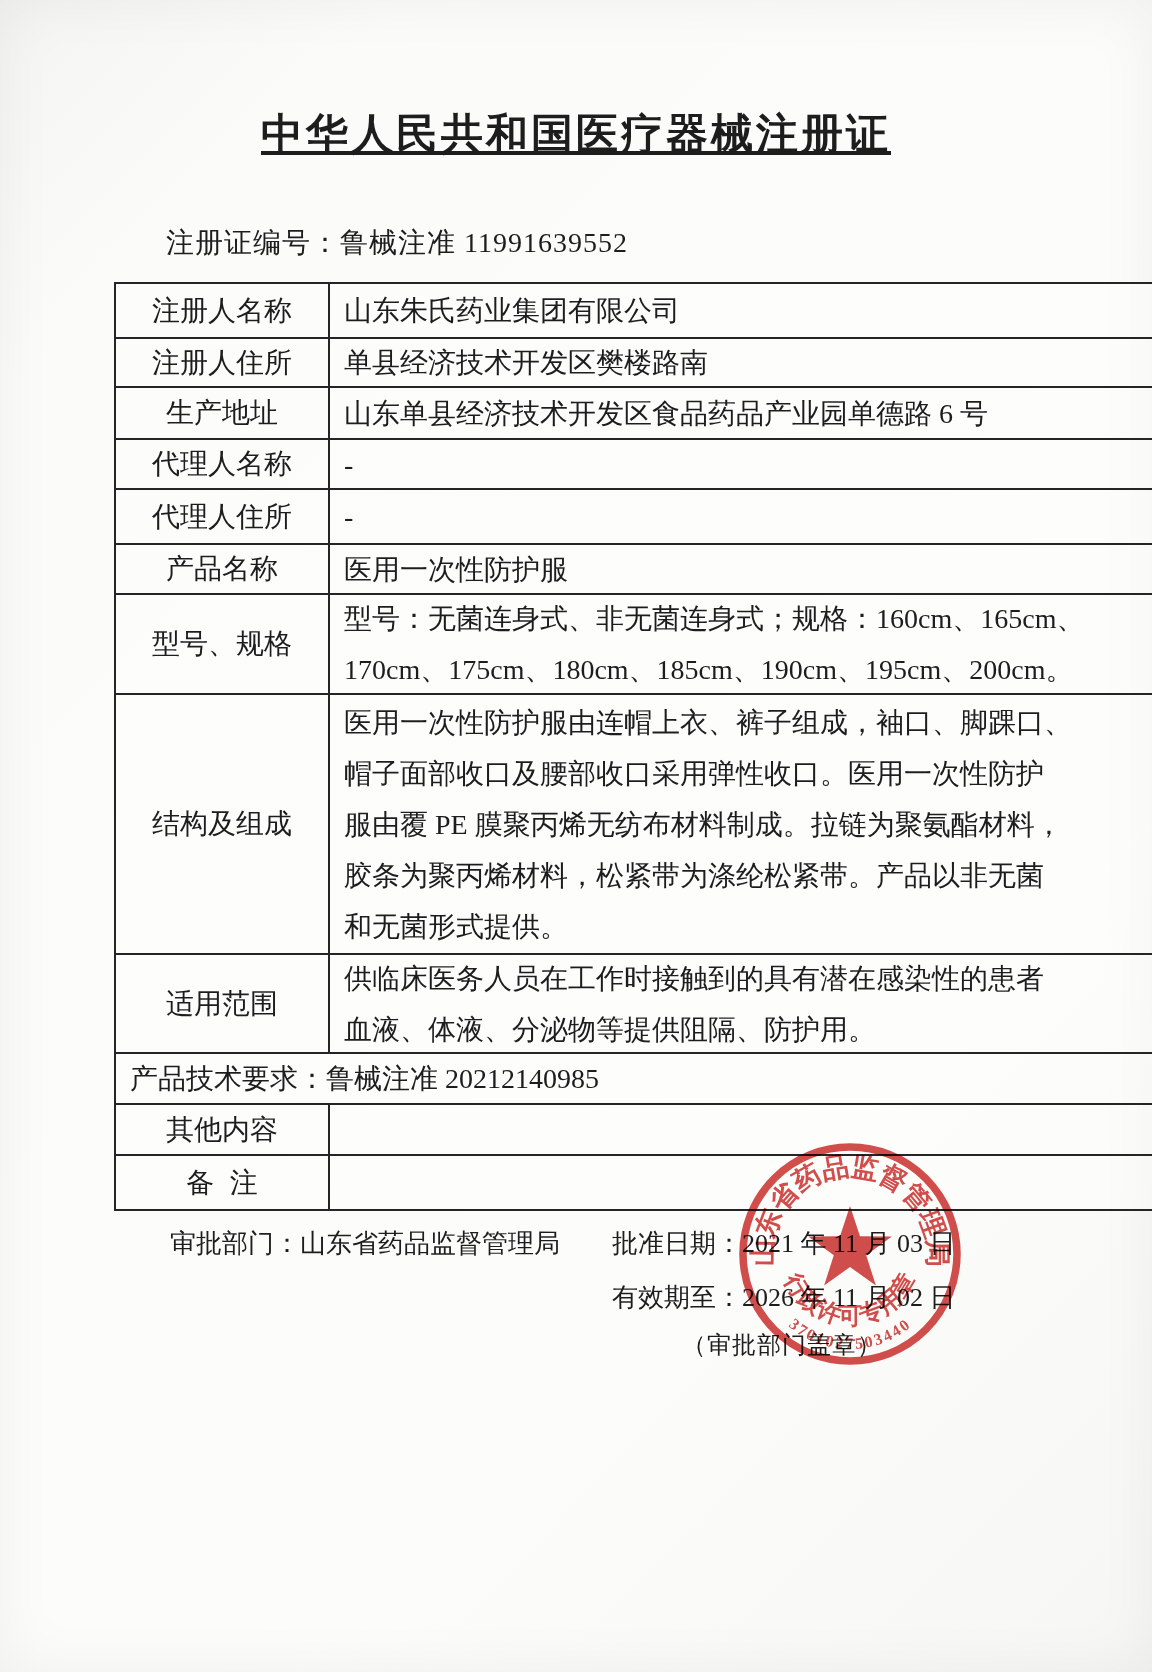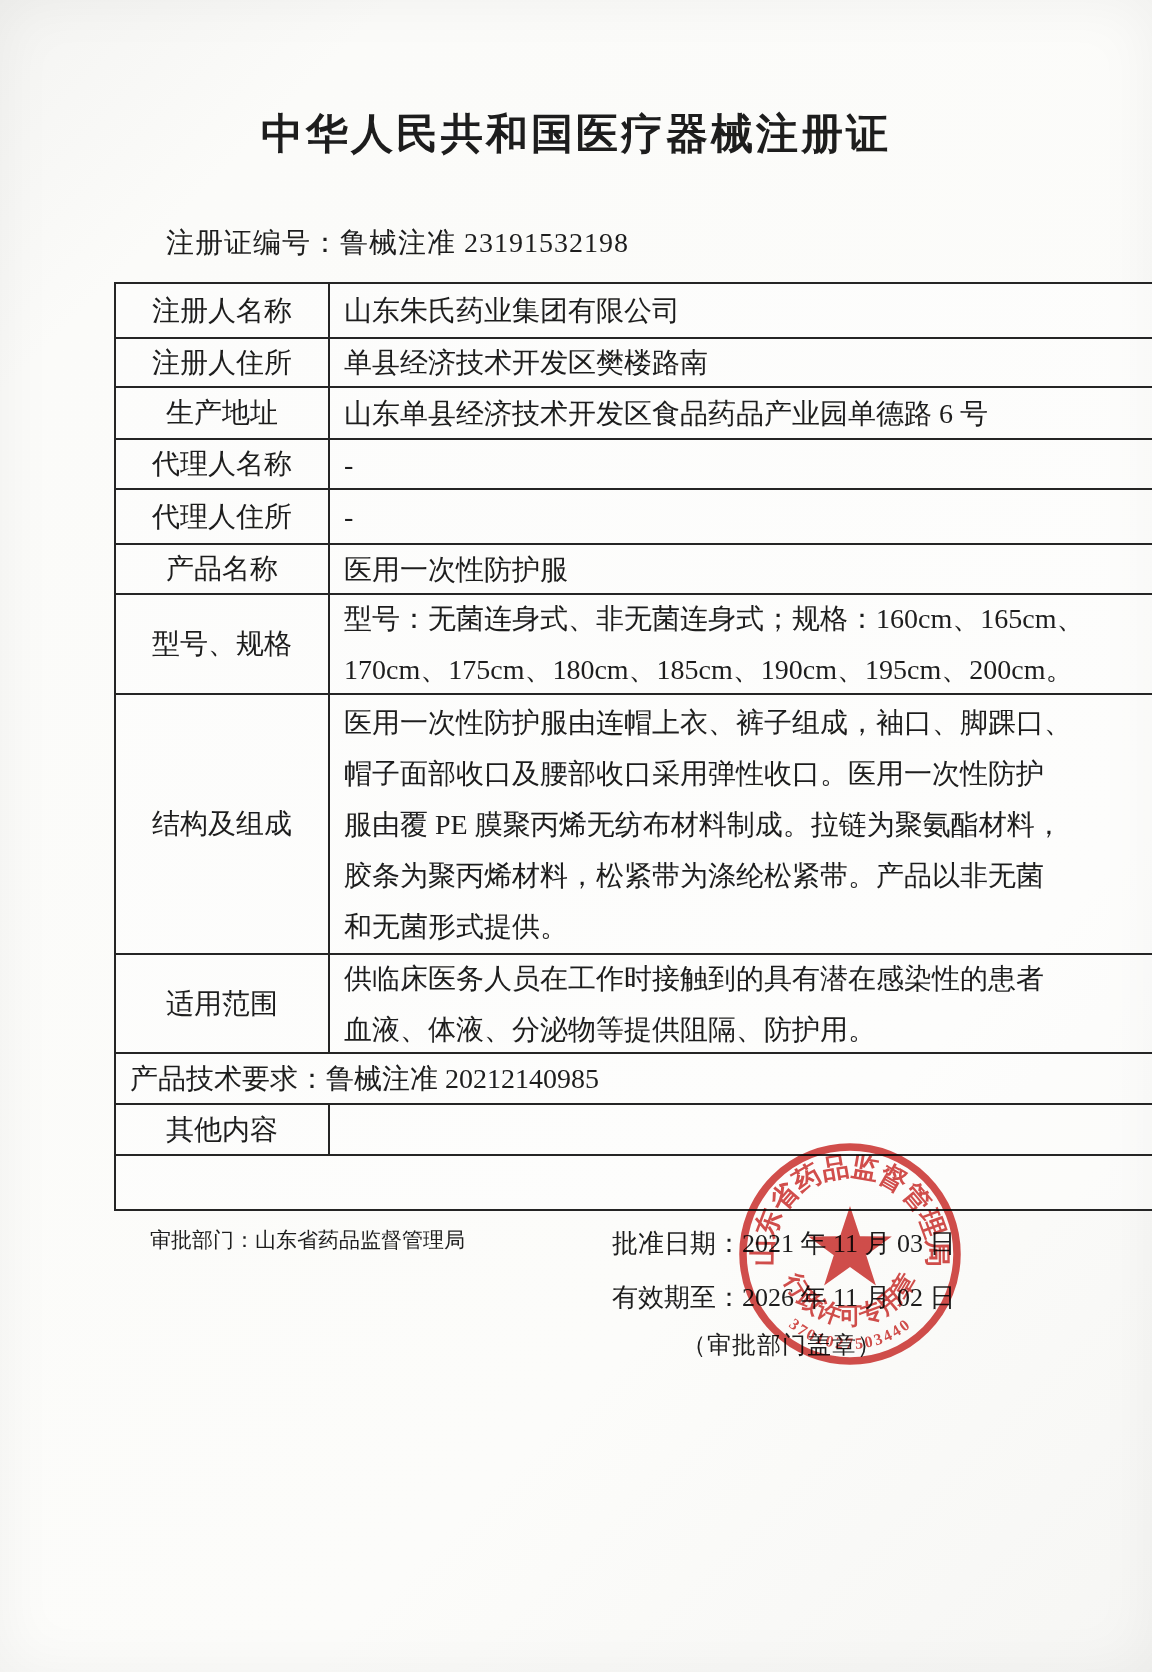--- a/index.html
+++ b/index.html
@@ -8,21 +8,21 @@
     width:1152px;height:1672px;
     margin:0 auto;
     background:linear-gradient(135deg,#f4f4f2 0%,#fbfbf9 14%,#fcfcfa 70%,#f6f6f4 100%);
     font-family:"Liberation Serif","DejaVu Serif",serif;
     color:#1d1d1d;
     overflow:hidden;
     box-shadow:inset 0 0 60px rgba(0,0,0,0.05);
   }
   .page-title{
     position:absolute;top:106px;left:0;width:100%;
-    text-align:center;font-size:42px;font-weight:700;letter-spacing:3px;margin:0;
+    text-align:center;font-size:42px;font-weight:700;letter-spacing:3px;margin:0;text-decoration:underline;
   }
   .cert-no{
     position:absolute;left:166px;top:224px;font-size:28px;letter-spacing:1px;
   }
   .reg-table{
     position:absolute;left:114px;top:282px;width:1091px;
     border:2px solid #252525;box-sizing:border-box;background:rgba(255,255,255,0.35);
   }
   .t-row{display:flex;border-top:2px solid #252525;box-sizing:border-box;}
   .t-row:first-child{border-top:none;}
@@ -43,39 +43,39 @@
   .t-row:nth-child(5){height:55px}
   .t-row:nth-child(6){height:50px}
   .t-row:nth-child(7){height:100px}
   .t-row:nth-child(8){height:260px}
   .t-row:nth-child(9){height:99px}
   .t-row:nth-child(10){height:51px}
   .t-row:nth-child(11){height:51px}
   .t-row:nth-child(12){height:55px}
   .t-row:nth-child(10) .t-label span,
   .t-row:nth-child(12) .t-label span{letter-spacing:.55em;padding-left:.55em;}
-  .footer-left{position:absolute;left:150px;top:1226px;font-size:21px;}
+  .footer-left{position:absolute;left:170px;top:1226px;font-size:26px;}
   .footer-right{position:absolute;left:612px;top:1226px;font-size:26px;}
   .footer-right .fr-line{white-space:nowrap;}
   .footer-right .fr-line.second{margin-top:19px;}
   .seal-note{margin-top:14px;margin-left:70px;font-size:24px;letter-spacing:1px;}
   .seal{
     position:absolute;left:716px;top:1120px;width:268px;height:268px;
     mix-blend-mode:multiply;opacity:.9;pointer-events:none;
   }
   .seal text{font-family:"Liberation Serif","DejaVu Serif",serif;}
 </style>
 </head>
 <body>
 
 <div class="page">
 
   <h1 class="page-title">中华人民共和国医疗器械注册证</h1>
 
-  <div class="cert-no"><span>注册证编号：</span><span>鲁械注准 23191532198</span></div>
+  <div class="cert-no"><span>注册证编号：</span><span>鲁械注准 11991639552</span></div>
 
   <div class="reg-table">
     <div class="t-row">
       <div class="t-label">
           <span>注册人名称</span>
         </div>
       <div class="t-value">山东朱氏药业集团有限公司</div>
     </div>
     <div class="t-row">
       <div class="t-label">
@@ -134,20 +134,23 @@
     <div class="t-row">
       <div class="t-value">产品技术要求：鲁械注准 20212140985</div>
     </div>
     <div class="t-row">
       <div class="t-label">
           <span>其他内容</span>
         </div>
       <div class="t-value"></div>
     </div>
     <div class="t-row">
+      <div class="t-label">
+          <span>备注</span>
+        </div>
       <div class="t-value"></div>
     </div>
   </div>
 
   <div class="footer-left"><span>审批部门：</span><span>山东省药品监督管理局</span></div>
 
   <div class="footer-right">
     <div class="fr-line"><span>批准日期：</span><span>2021 年 11 月 03 日</span></div>
     <div class="fr-line second"><span>有效期至：</span><span>2026 年 11 月 02 日</span></div>
     <div class="seal-note">（审批部门盖章）</div>

